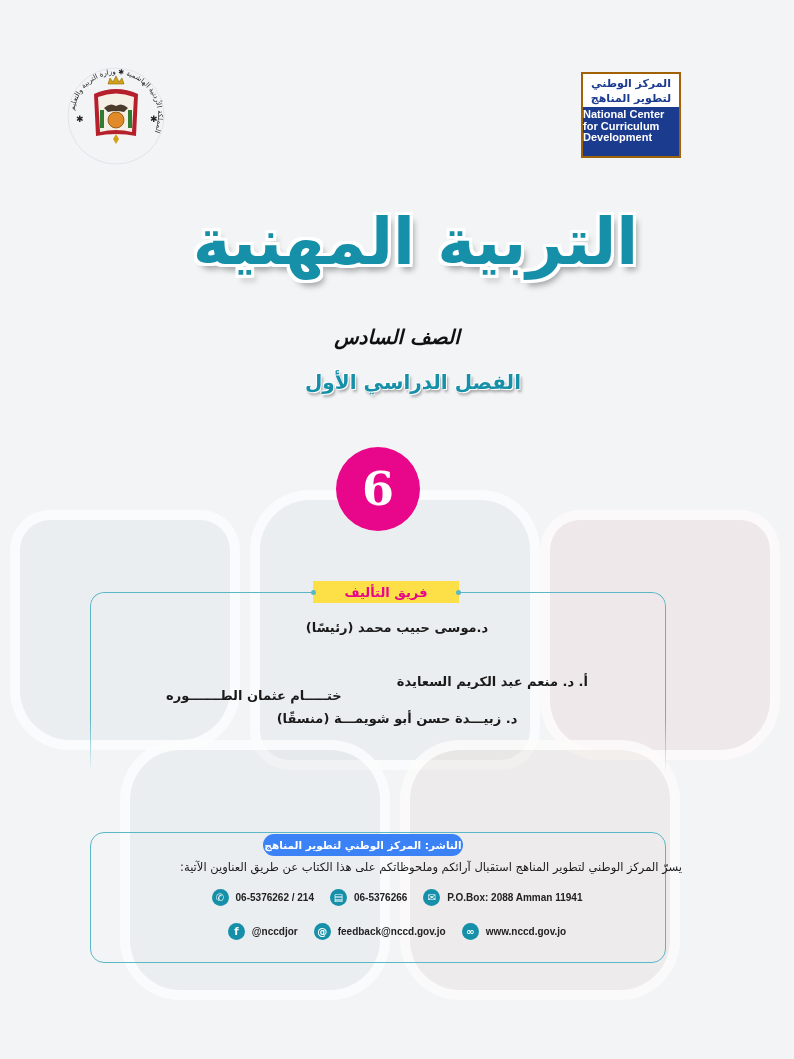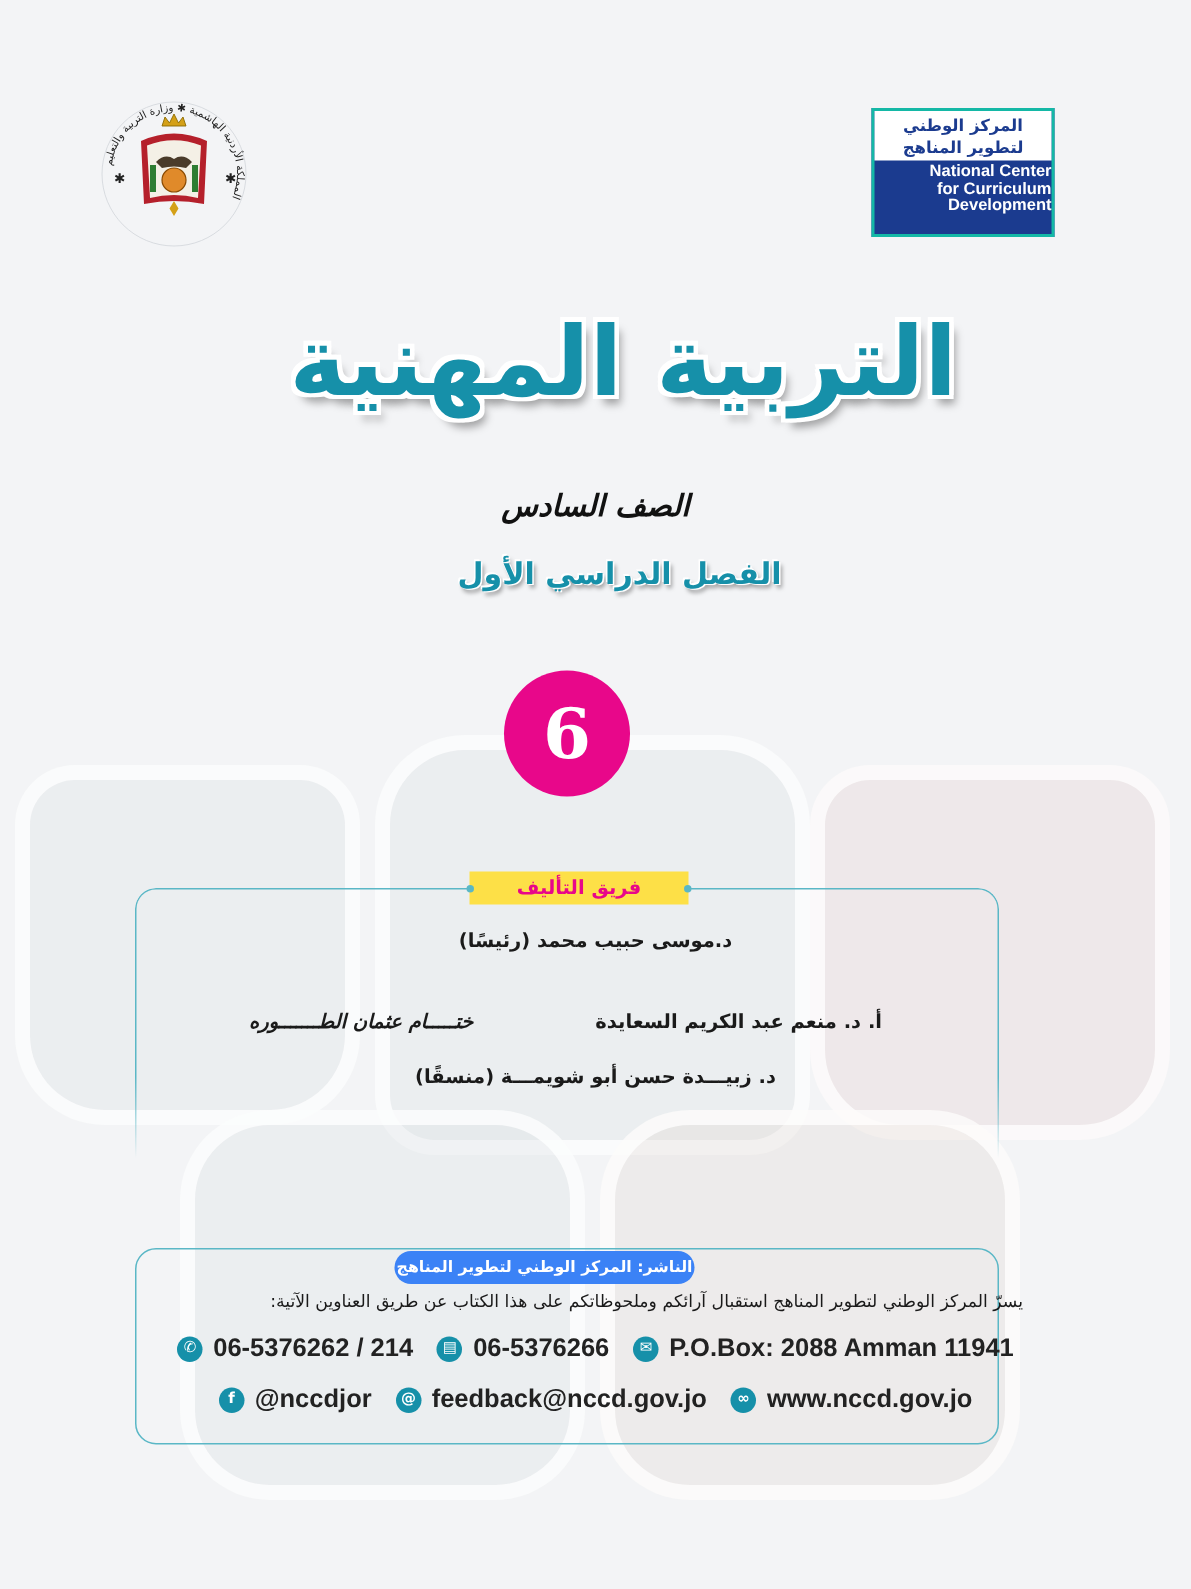--- a/index.html
+++ b/index.html
@@ -24,32 +24,32 @@
   .hex.h3 { left: 540px; top: 510px; width: 240px; height: 250px; border-radius: 40px 40px 60px 60px; background: rgba(230,205,205,0.3); }
   .hex.h4 { left: 120px; top: 740px; width: 270px; height: 260px; border-radius: 60px; }
   .hex.h5 { left: 400px; top: 740px; width: 280px; height: 260px; border-radius: 60px; background: rgba(225,215,210,0.3); }
 
   
   .ministry-logo {
     position: absolute; left: 64px; top: 64px; width: 104px; height: 104px;
     display: flex; align-items: center; justify-content: center;
   }
   .ncc-logo {
-    position: absolute; left: 581px; top: 72px; width: 122px; height: 86px;
-    background: #1b3b8f; border: 2px solid #14b8a6;
+    position: absolute; left: 581px; top: 72px; width: 100px; height: 86px;
+    background: #1b3b8f; border: 2px solid #a16207;
     display: flex; flex-direction: column;
   }
   .ncc-logo .ar {
     background: #ffffff; color: #1b3b8f;
     font-family: "DejaVu Sans", sans-serif; font-size: 11px; font-weight: bold;
     text-align: center; line-height: 15px; padding: 2px 0 1px; direction: rtl;
   }
   .ncc-logo .en {
     color: #ffffff; font-family: "Liberation Sans", sans-serif; font-weight: bold;
-    font-size: 11px; line-height: 11.5px; text-align: right; padding-top: 2px;
+    font-size: 11px; line-height: 11.5px; text-align: left; padding-top: 2px;
   }
 
   
   .main-title {
     position: absolute; left: 0; right: 0; top: 205px; text-align: center;
     direction: rtl; font-family: "DejaVu Sans", sans-serif; font-weight: bold;
     font-size: 64px; color: #1690a9; letter-spacing: 1px;
     text-shadow: -3px -3px 0 #fff, 3px -3px 0 #fff, -3px 3px 0 #fff, 3px 3px 0 #fff,
                  0 3px 0 #fff, 0 -3px 0 #fff, 3px 0 0 #fff, -3px 0 0 #fff,
                  4px 6px 6px rgba(0,0,0,0.35);
@@ -89,21 +89,21 @@
   .authors-label-wrap .dot.r { right: -2px; }
   .authors-label {
     direction: rtl; color: #e8078a; font-weight: bold; font-size: 13px;
   }
   .author {
     position: absolute; direction: rtl; font-size: 13px; font-weight: bold; color: #1a1a1a;
     white-space: nowrap;
   }
   .author.a1 { left: 0; right: 0; top: 620px; text-align: center; }
   .author.a2 { right: 206px; top: 674px; }
-  .author.a3 { left: 166px; top: 674px; font-style: italic; }
+  .author.a3 { left: 166px; top: 688px; }
   .author.a4 { left: 0; right: 0; top: 711px; text-align: center; }
 
   
   .publisher-box {
     position: absolute; left: 90px; top: 832px; width: 576px; height: 131px;
     border: 1.5px solid #5ab7c6; border-radius: 14px;
   }
   .publisher-pill {
     position: absolute; left: 263px; top: 834px; width: 200px; height: 22px;
     background: #3b82f6; border-radius: 11px;
@@ -120,21 +120,21 @@
   }
   .contact-row.r1 { top: 889px; }
   .contact-row.r2 { top: 923px; }
   .contact-item { display: flex; align-items: center; gap: 7px; }
   .contact-icon {
     width: 17px; height: 17px; border-radius: 50%; background: #1690a9;
     display: flex; align-items: center; justify-content: center; color: #fff;
     font-size: 10px; font-weight: bold; line-height: 1;
   }
   .contact-text {
-    font-family: "Liberation Sans", sans-serif; font-weight: bold; font-size: 17px; color: #222;
+    font-family: "Liberation Sans", sans-serif; font-weight: bold; font-size: 10px; color: #222;
   }
 </style>
 </head>
 <body>
 
 <div class="page">
 
   <div class="hex h1"></div>
   <div class="hex h2"></div>
   <div class="hex h3"></div>

